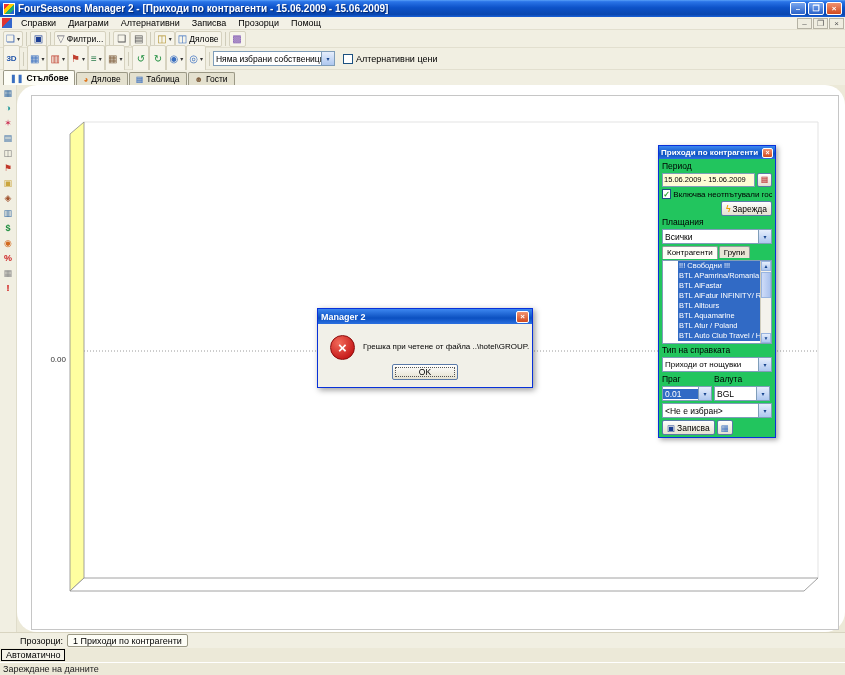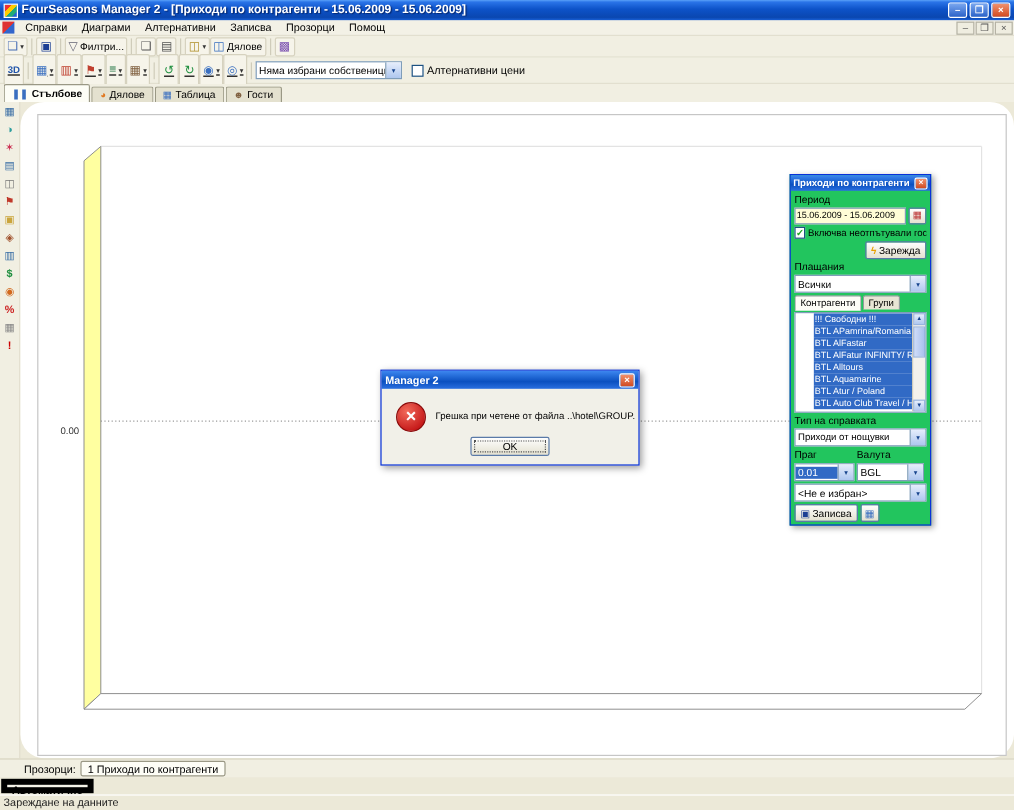--- a/index.html
+++ b/index.html
@@ -23,21 +23,21 @@
   .menu-spacer{flex:1;}
   .mdi-btn{width:15px;height:11px;margin-right:1px;border:1px solid #b5b2a4;background:#efede0;
     color:#555;font-size:8px;line-height:9px;text-align:center;}
   
   .toolbar{position:absolute;left:0;width:845px;background:#f1efe2;display:flex;align-items:center;
     padding:1px 3px;border-bottom:1px solid #e2dfcf;}
   .tb1{top:30px;height:18px;}
   .tb2{top:48px;height:22px;}
   .tb-btn{height:16px;min-width:17px;display:inline-flex;align-items:center;justify-content:center;
     gap:2px;padding:0 2px;border:1px solid #d6d2bf;border-radius:2px;background:#f6f4ea;font-size:10px;}
-  .tb2 .tb-btn{height:28px;text-decoration:underline;}
+  .tb2 .tb-btn{height:28px;}
   .tb-arrow{font-size:6px;color:#333;}
   .tb-sep{width:1px;height:14px;background:#cfccba;margin:0 3px;}
   .tb-label{font-size:8.5px;}
   
   .combo{display:inline-flex;align-items:center;background:#fff;border:1px solid #7f9db9;height:15px;}
   .combo .val{flex:1;padding:0 2px;white-space:nowrap;overflow:hidden;font-size:8.5px;}
   .combo .arrow{width:13px;align-self:stretch;display:flex;align-items:center;justify-content:center;
     background:linear-gradient(#e6eefc,#aec7ef);border-left:1px solid #7f9db9;color:#17448e;font-size:6px;}
   .checkbox{width:10px;height:10px;border:1px solid #1c5180;background:#fff;display:inline-flex;
     align-items:center;justify-content:center;color:#21a121;font-size:8px;font-weight:bold;}
@@ -113,21 +113,21 @@
     background:radial-gradient(circle at 35% 30%,#f26a5a,#c61a1a 75%);border:1px solid #8a0b0b;
     color:#fff;font-weight:bold;font-size:15px;line-height:23px;text-align:center;}
   .dlg-msg{position:absolute;left:45px;right:3px;top:18px;font-size:8px;white-space:nowrap;overflow:hidden;}
   .ok-btn{position:absolute;left:50%;transform:translateX(-50%);bottom:7px;width:66px;height:16px;}
   .ok-btn::before{content:"";position:absolute;inset:2px;border:1px dotted #555;}
   
   .windowsbar{position:absolute;left:0;top:632px;width:845px;height:16px;background:#f1efe2;
     border-top:1px solid #d8d4c0;display:flex;align-items:center;gap:4px;padding-left:20px;}
   .window-tab{height:13px;line-height:12px;padding:0 5px;background:#fdfdf6;border:1px solid #9a9885;border-radius:2px;}
   .autobar{position:absolute;left:0;top:648px;width:845px;height:14px;background:#ece9d8;display:flex;align-items:center;}
-  .auto-btn{height:12px;line-height:10px;padding:0 4px;margin-left:1px;border:5px solid #000000;background:#f4f2e8;font-weight:bold;}
+  .auto-btn{height:12px;line-height:10px;padding:0 4px;margin-left:1px;border:1px solid #000000;background:#f4f2e8;}
   .statusbar{position:absolute;left:0;top:662px;width:845px;height:13px;background:#ece9d8;border-top:1px solid #fff;
     display:flex;align-items:center;padding-left:3px;color:#222;}
 </style>
 </head>
 <body>
 
 <div class="titlebar">
   <span class="app-ico"></span>
   <span class="title-text">FourSeasons Manager 2 - [Приходи по контрагенти - 15.06.2009 - 15.06.2009]</span>
   <span class="win-btn">–</span>

